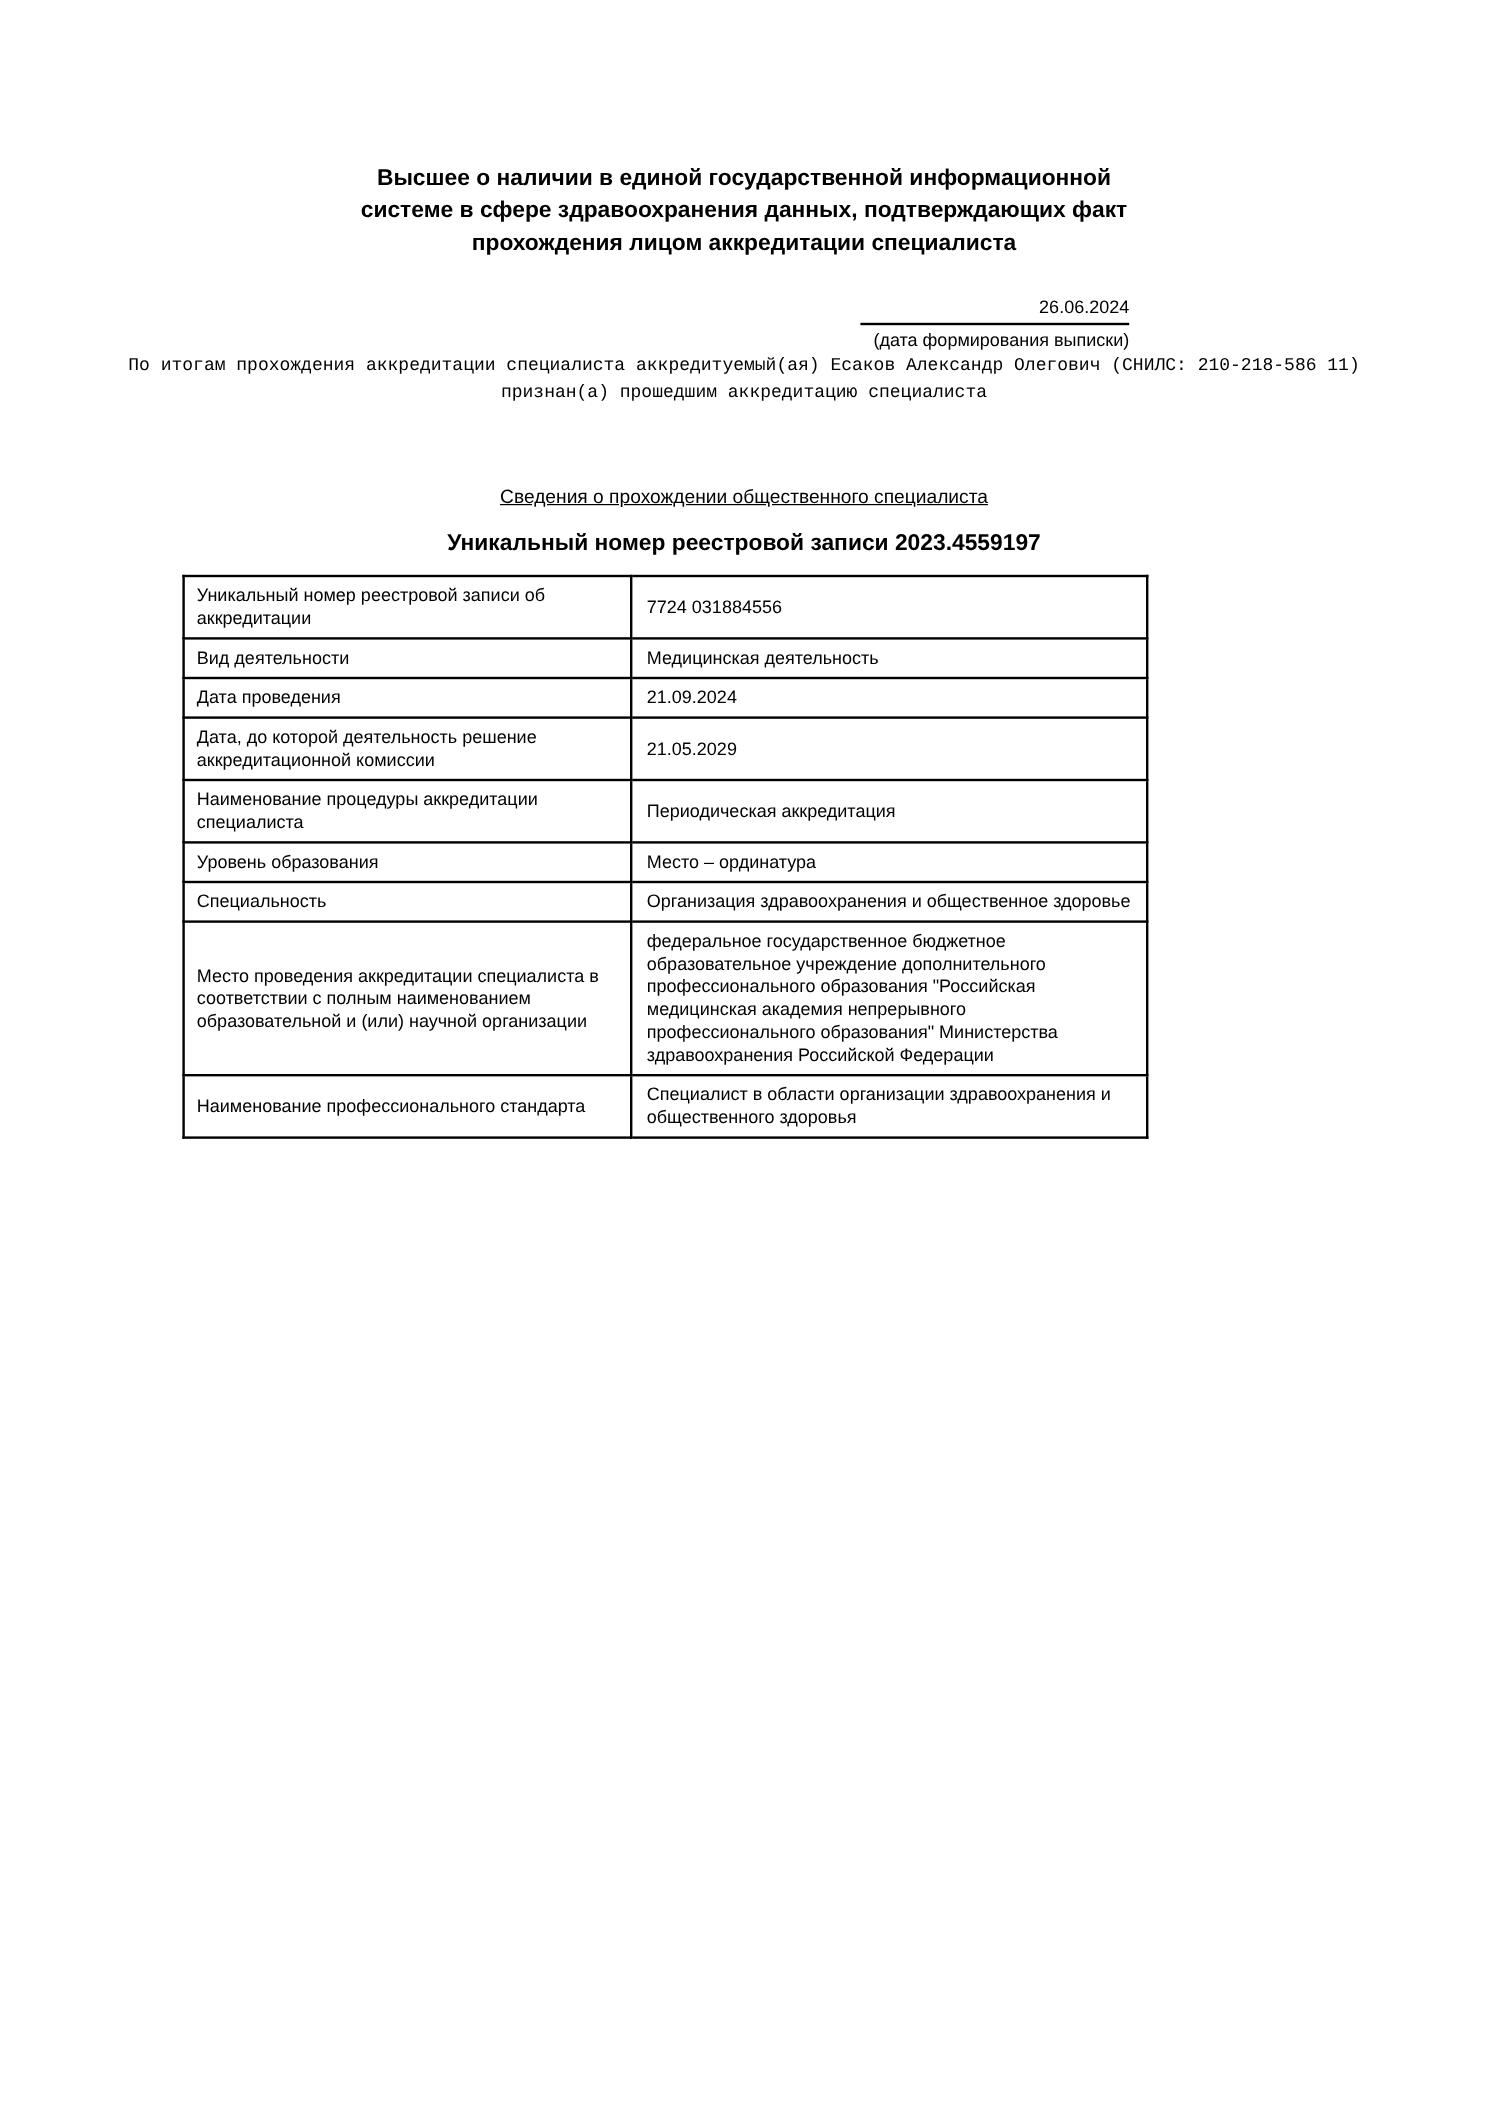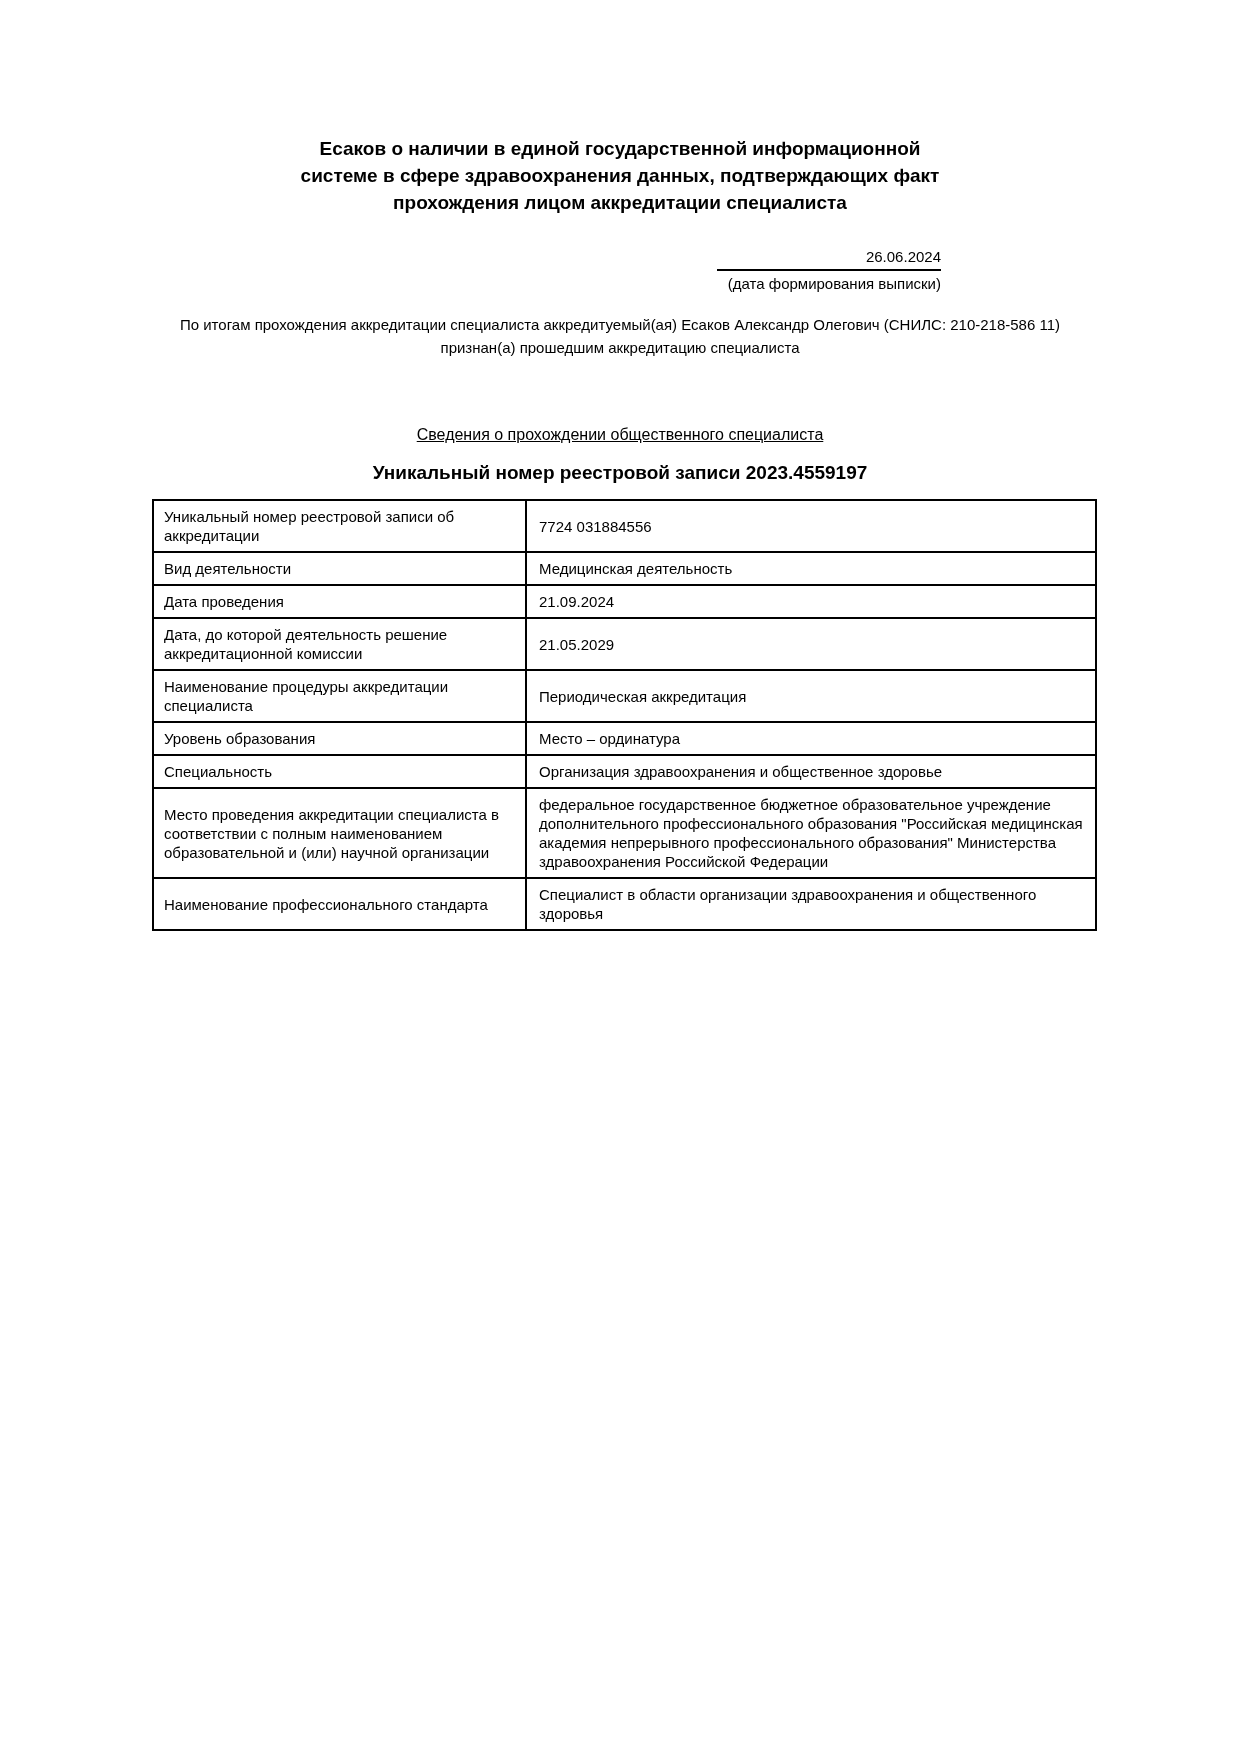--- a/index.html
+++ b/index.html
@@ -37,66 +37,66 @@
     border-bottom: 2px solid #000;
   }
   .date-caption {
     display: block;
     line-height: 19px;
     padding-top: 3px;
     white-space: nowrap;
   }
 
   .intro {
-    margin-top: 20px;
     text-align: center;
     font-size: 15px;
     line-height: 23px;
+    font-family: Liberation Mono, monospace;
   }
 
   .section-heading {
     margin-top: 66px;
     text-align: center;
     font-size: 16px;
     line-height: 20px;
     text-decoration: underline;
   }
 
   .registry-subtitle {
     margin-top: 17px;
     text-align: center;
     font-size: 19px;
     font-weight: bold;
     line-height: 22px;
   }
 
   table.acc-table {
     margin: 15px 0 0 152px;
-    width: 945px;
+    width: 805px;
     border-collapse: collapse;
     table-layout: fixed;
   }
   table.acc-table td {
     border: 2px solid #000;
     font-size: 15px;
     line-height: 19px;
     vertical-align: middle;
     padding: 6px 12px;
     word-wrap: break-word;
   }
   table.acc-table td.label-cell {
     width: 349px;
     padding-left: 10px;
   }
 </style>
 </head>
 <body>
 
 <div class="doc-title">
-  <div>Есаков о наличии в единой государственной информационной</div>
+  <div>Высшее о наличии в единой государственной информационной</div>
   <div>системе в сфере здравоохранения данных, подтверждающих факт</div>
   <div>прохождения лицом аккредитации специалиста</div>
 </div>
 
 <div class="date-block">
   <span class="date-value">26.06.2024</span>
   <span class="date-caption">(дата формирования выписки)</span>
 </div>
 
 <div class="intro">

